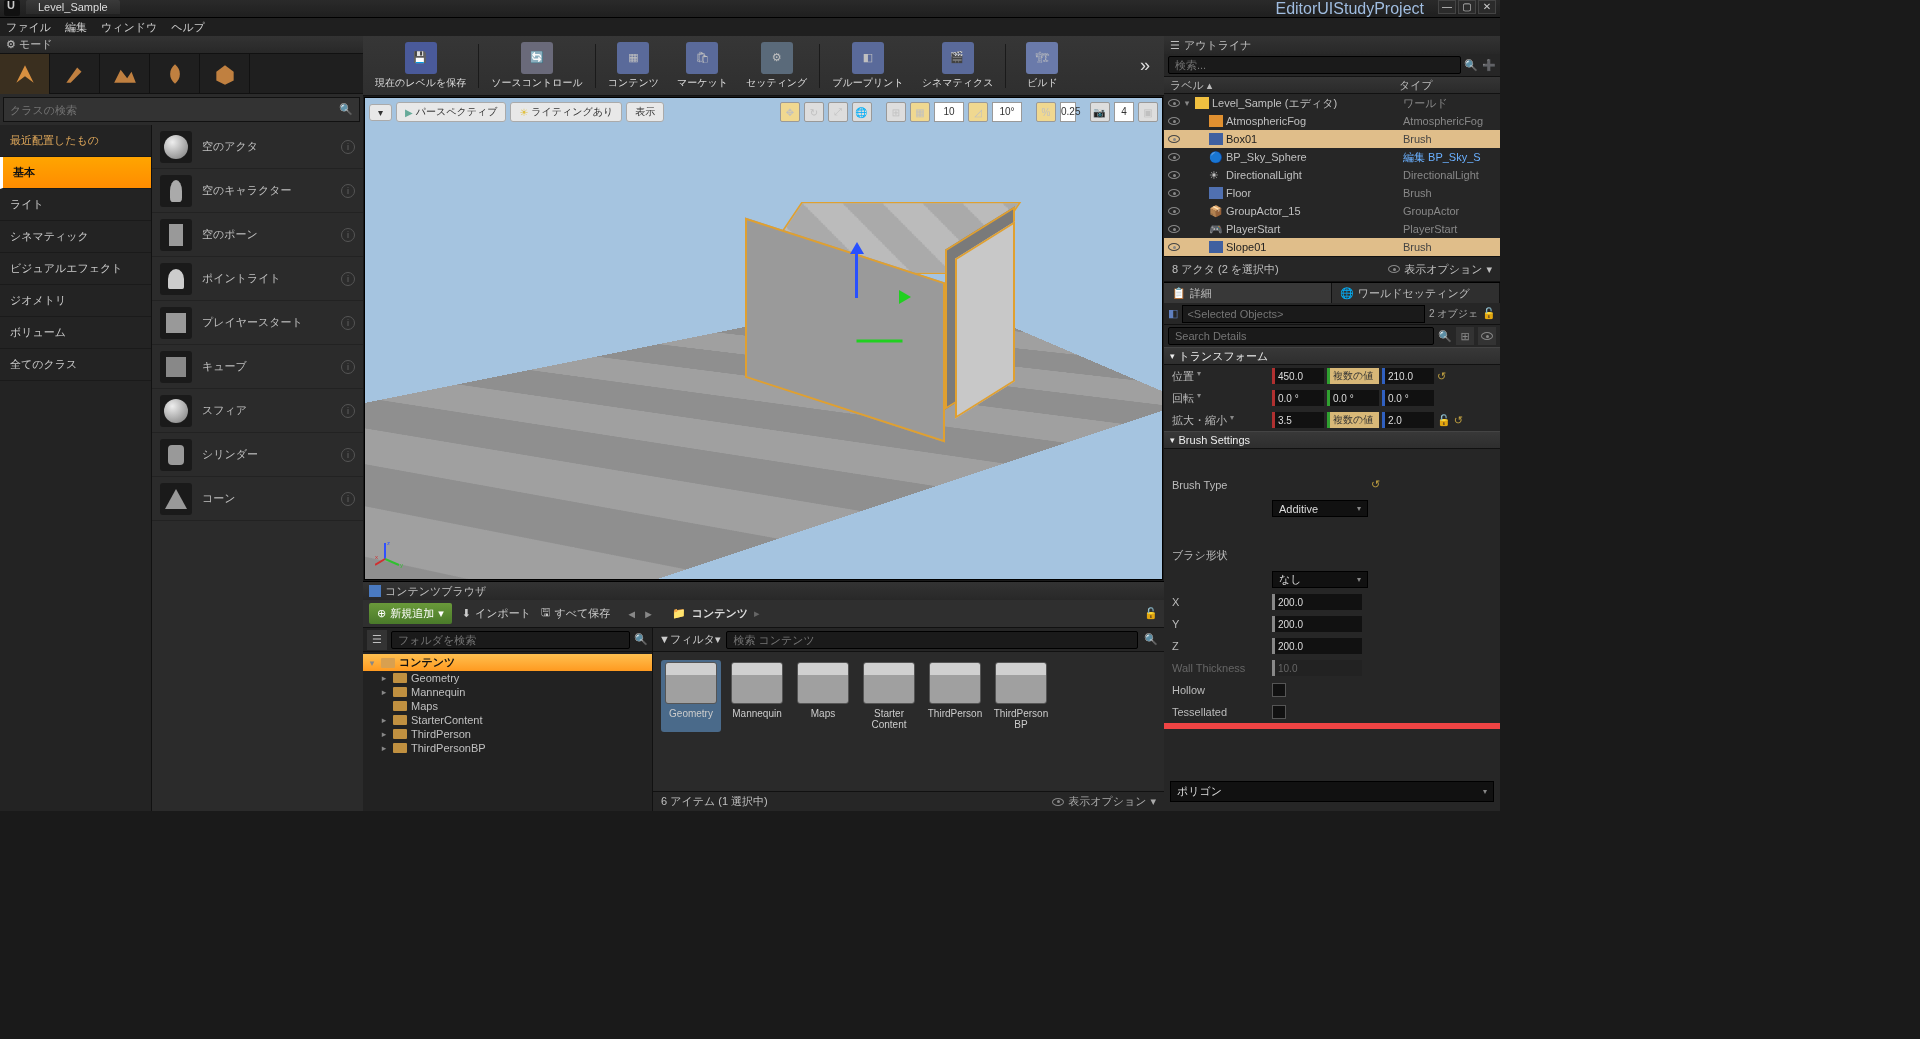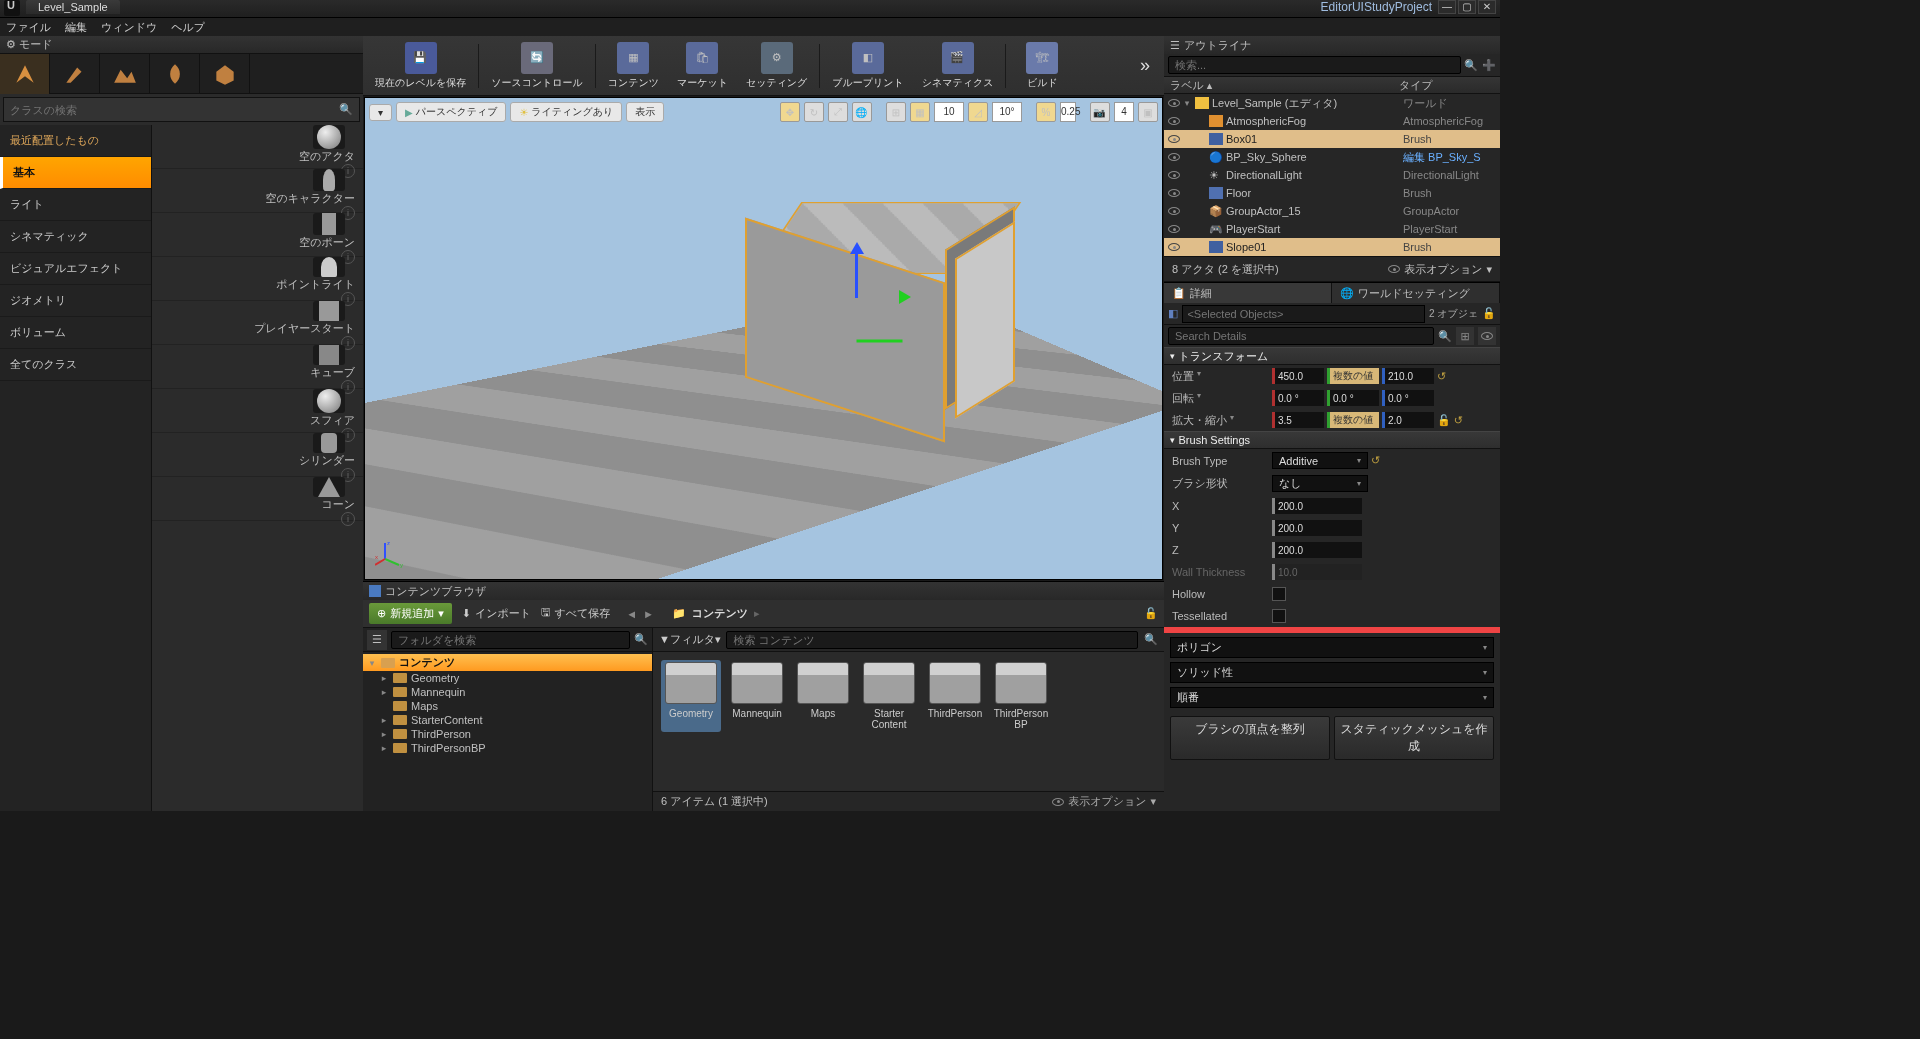--- a/index.html
+++ b/index.html
@@ -4,21 +4,21 @@
 <style>
 * { margin:0; padding:0; box-sizing:border-box; font-family:"Segoe UI","Meiryo",sans-serif; }
 body { background:#1a1a1a; color:#c0c0c0; font-size:11px; overflow:hidden; width:1500px; height:811px; user-select:none; }
 
 
 .titlebar { height:18px; background:linear-gradient(to bottom,#2a2a2a,#1f1f1f); display:flex; align-items:flex-start; padding:0 4px; border-bottom:1px solid #000; }
 .titlebar .ue-logo { width:16px; height:16px; background:#111; margin-right:6px; border-radius:2px; position:relative; }
 .titlebar .ue-logo::after { content:"U"; position:absolute; left:3px; top:-1px; color:#ccc; font-weight:bold; font-size:11px; }
 .titlebar .level-tab { background:linear-gradient(to bottom,#3a3a3a,#2a2a2a); padding:1px 12px; border-radius:2px 2px 0 0; color:#ddd; }
 .titlebar .spacer { flex:1; }
-.titlebar .proj { color:#a0bde0; margin-right:4px; font-size:12px; }
+.titlebar .proj { color:#a0bde0; margin-right:12px; font-size:16px; }
 .titlebar .winbtn { width:18px; height:14px; background:#2b2b2b; margin-left:2px; color:#ccc; text-align:center; line-height:12px; font-size:10px; border:1px solid #444; cursor:pointer; }
 
 
 .menubar { height:18px; background:#1f1f1f; display:flex; align-items:center; padding:0 6px; gap:14px; font-size:11px; }
 .menubar span { color:#ccc; cursor:pointer; }
 
 
 .main { display:flex; height:calc(811px - 36px); }
 
 
@@ -30,21 +30,21 @@
 .mode-tabs .mt svg { width:26px; height:26px; }
 .search-row { height:25px; background:#333; border:1px solid #111; margin:3px; display:flex; align-items:center; padding:0 6px; position:relative; }
 .search-row input { flex:1; background:transparent; border:none; color:#ccc; font-size:11px; outline:none; }
 .search-row .mag { color:#888; }
 .place-body { flex:1; display:flex; overflow:hidden; }
 .cat-col { width:152px; background:#232323; border-right:1px solid #111; }
 .cat-col .cat { padding:8px 10px; border-bottom:1px solid #1a1a1a; cursor:pointer; color:#ccc; }
 .cat-col .cat.active { background:linear-gradient(to bottom,#ffa500,#ff8c00); color:#111; font-weight:bold; border-left:3px solid #fff; }
 .cat-col .cat.recent { color:#e0a85a; }
 .asset-col { flex:1; overflow-y:auto; }
-.asset-row { height:44px; display:flex; align-items:flex-end; padding:0 8px; border-bottom:1px solid #222; cursor:pointer;flex-direction:column; }
+.asset-row { height:44px; display:flex; align-items:center; padding:0 8px; border-bottom:1px solid #222; cursor:pointer; }
 .asset-row .thumb { width:32px; height:32px; background:#1a1a1a; border-radius:3px; margin-right:10px; display:flex; align-items:center; justify-content:center; }
 .asset-row .info { margin-left:auto; color:#666; border:1px solid #555; border-radius:50%; width:14px; height:14px; text-align:center; line-height:12px; font-size:9px; }
 
 
 .center { flex:1; display:flex; flex-direction:column; background:#1a1a1a; }
 
 
 .toolbar { height:60px; background:linear-gradient(to bottom,#363636,#2f2f2f); display:flex; align-items:center; padding:0 4px; border-bottom:1px solid #111; gap:2px; }
 .tb-btn { display:flex; flex-direction:column; align-items:center; justify-content:center; padding:2px 8px; cursor:pointer; min-width:64px; height:56px; }
 .tb-btn .ico { width:32px; height:32px; background:#5a6fa0; border-radius:3px; margin-bottom:2px; display:flex; align-items:center; justify-content:center; }
@@ -159,21 +159,21 @@
 .prop-row .plbl .tri { font-size:8px; color:#888; }
 .prop-row .pvals { display:flex; gap:3px; flex:1; align-items:center; }
 .numf { width:52px; height:16px; background:#111; border-left:3px solid #888; color:#ddd; font-size:10px; padding:0 3px; display:flex; align-items:center; }
 .numf.rx { border-left-color:#b03030; }
 .numf.ry { border-left-color:#30a030; }
 .numf.rz { border-left-color:#3060c0; }
 .numf.multi { background:#d8b878; color:#333; }
 .numf.wide { width:90px; }
 .reset-arrow { color:#c0a040; cursor:pointer; font-size:11px; }
 .lock-ico { color:#888; font-size:11px; }
-.dropdown { background:#111; color:#ddd; padding:2px 6px; font-size:11px; height:17px; display:flex; align-items:center; justify-content:space-between; cursor:pointer; border:1px solid #000; }
+.dropdown { background:#111; color:#ddd; padding:2px 6px; font-size:11px; height:17px; display:flex; align-items:center; justify-content:space-between; cursor:pointer; border:1px solid #000;margin-top:48px; }
 .dropdown .dtri { font-size:8px; color:#888; }
 .checkbox { width:14px; height:14px; background:#111; border:1px solid #555; cursor:pointer; }
 .btn-row { display:flex; gap:4px; padding:4px 6px; }
 .det-btn { flex:1; background:linear-gradient(to bottom,#3a3a3a,#2a2a2a); color:#ddd; padding:4px 2px; text-align:center; font-size:12px; border:1px solid #111; cursor:pointer; border-radius:2px; }
 
 
 .th-sphere { width:24px; height:24px; border-radius:50%; background:radial-gradient(circle at 35% 30%,#eee,#777); }
 .th-char { width:12px; height:22px; background:#aaa; border-radius:50% 50% 20% 20%; }
 .th-pawn { width:14px; height:22px; background:#999; }
 .th-light { width:16px; height:20px; background:#ccc; border-radius:50% 50% 10% 10%; }

